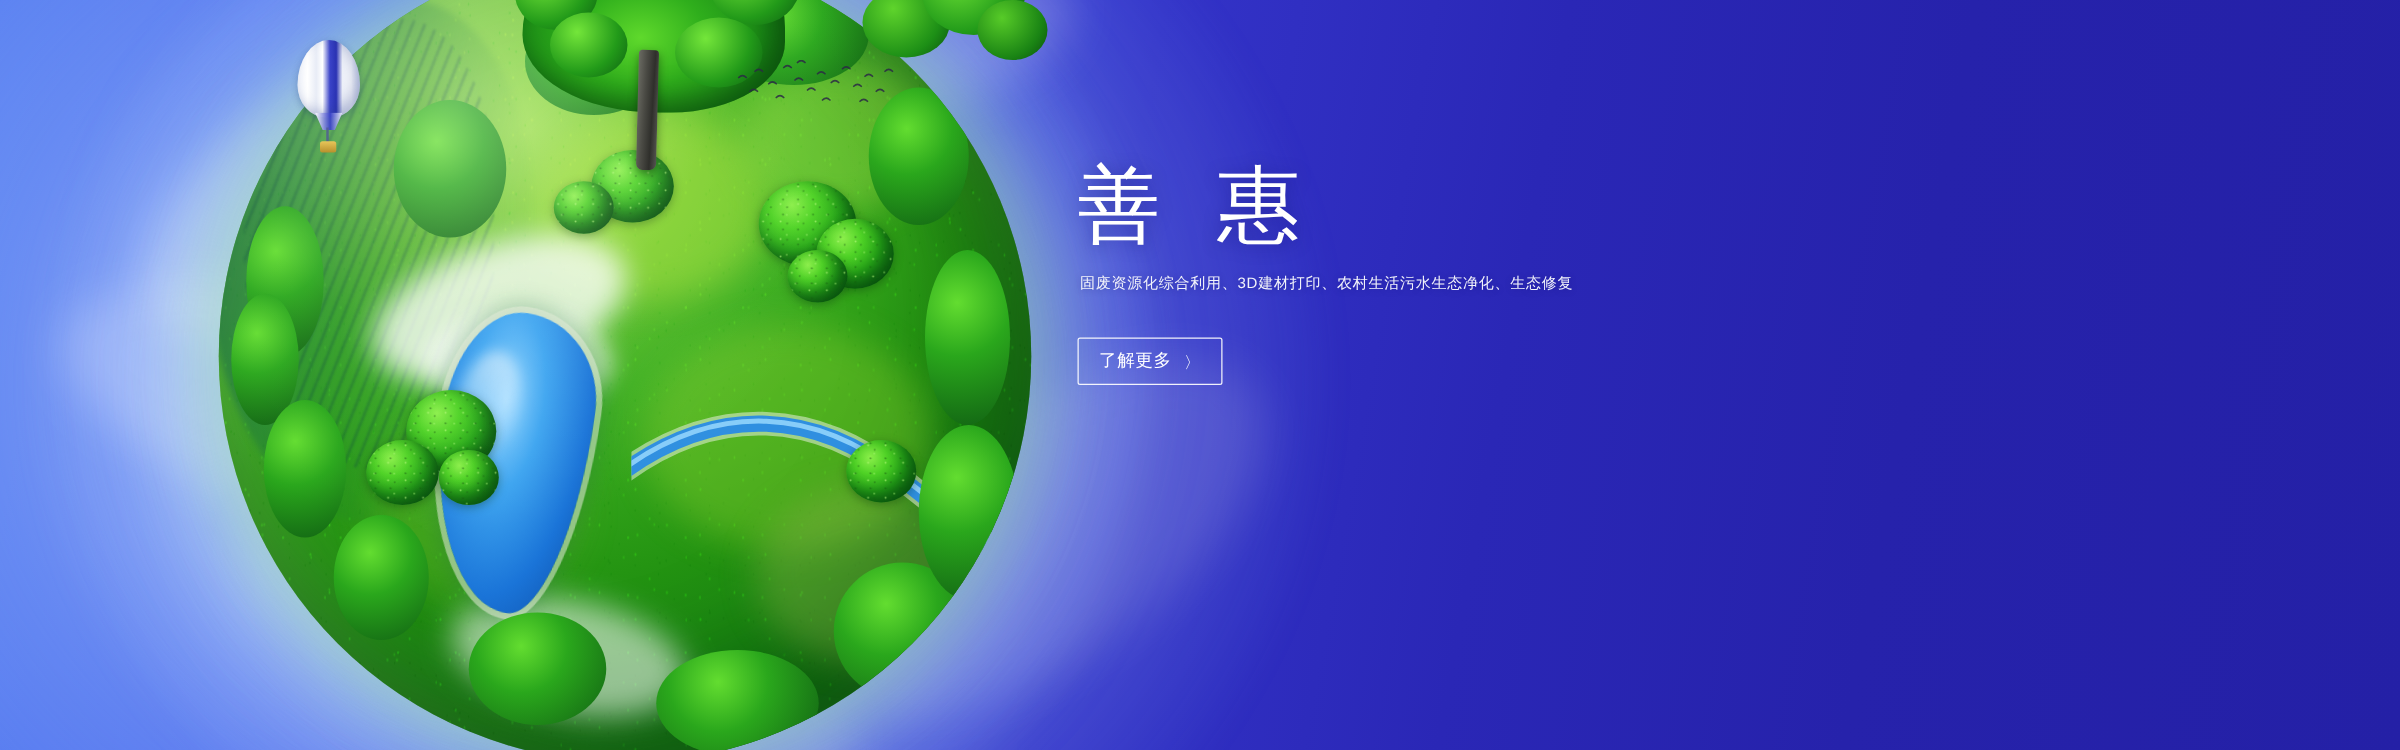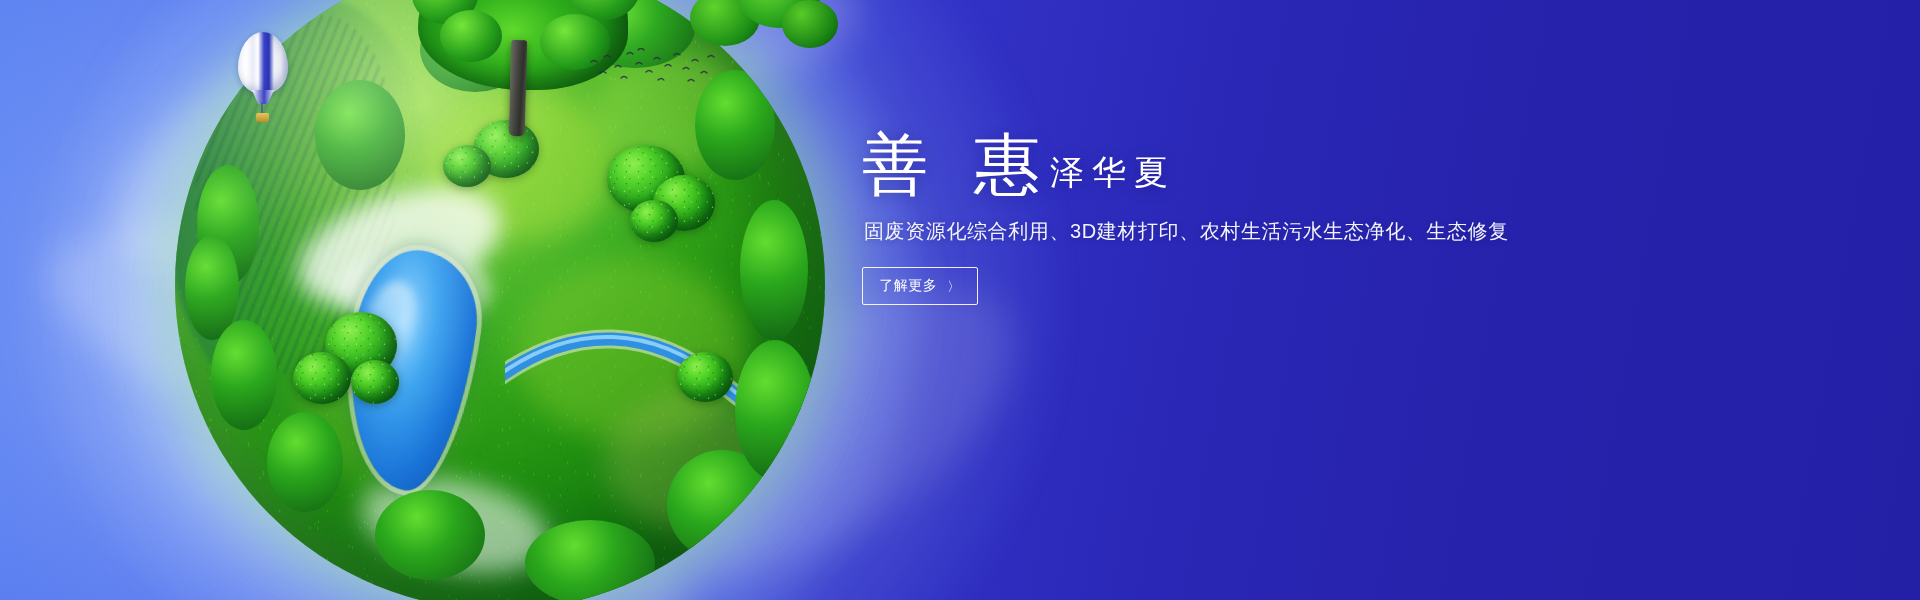--- a/index.html
+++ b/index.html
@@ -314,22 +314,22 @@
   .subtitle {
     margin: 14px 0 0 2px;
     font-size: 25px;
     letter-spacing: 7.5px;
     font-weight: 400;
     color: #ffffff;
     white-space: nowrap;
     text-shadow: 0 1px 8px rgba(10,10,90,.30);
   }
   .desc {
-    margin: 20px 0 0 2px;
-    font-size: 20px;
+    margin: 20px 0 13px 2px;
+    font-size: 12px;
     letter-spacing: .6px;
     color: #f2f3fb;
     white-space: nowrap;
     text-shadow: 0 1px 6px rgba(10,10,90,.28);
   }
   .cta {
     display: inline-flex;
     align-items: center;
     justify-content: center;
     gap: 10px;
@@ -481,21 +481,20 @@
       </g>
     </svg>
   </div>
 
   <div class="copy">
 
     <div class="headline">
       <span class="hl-big">善</span>
       <span class="hl-gap"></span>
       <span class="hl-big">惠</span>
-      <span class="hl-small">泽华夏</span>
     </div>
 
 
     <div class="desc">固废资源化综合利用、3D建材打印、农村生活污水生态净化、生态修复</div>
 
     <a href="#" class="cta">
       <span>了解更多</span>
       <span class="cta-arrow">〉</span>
     </a>
 

